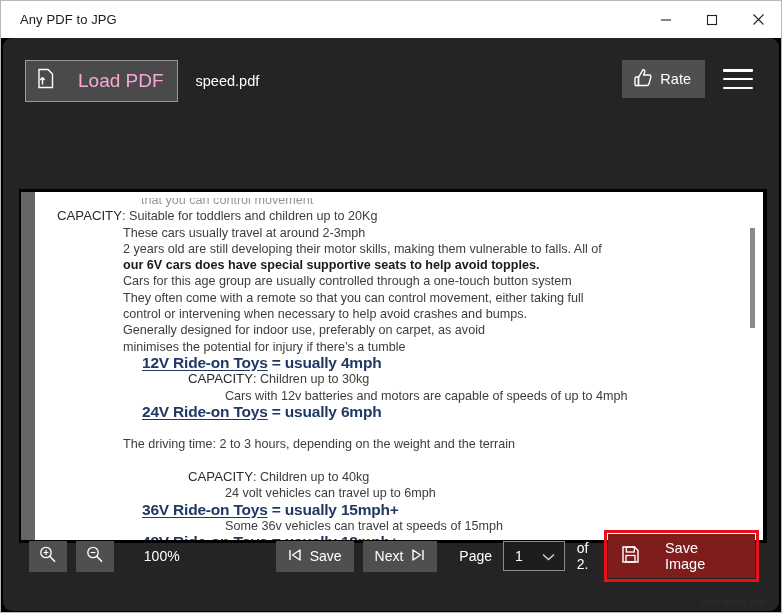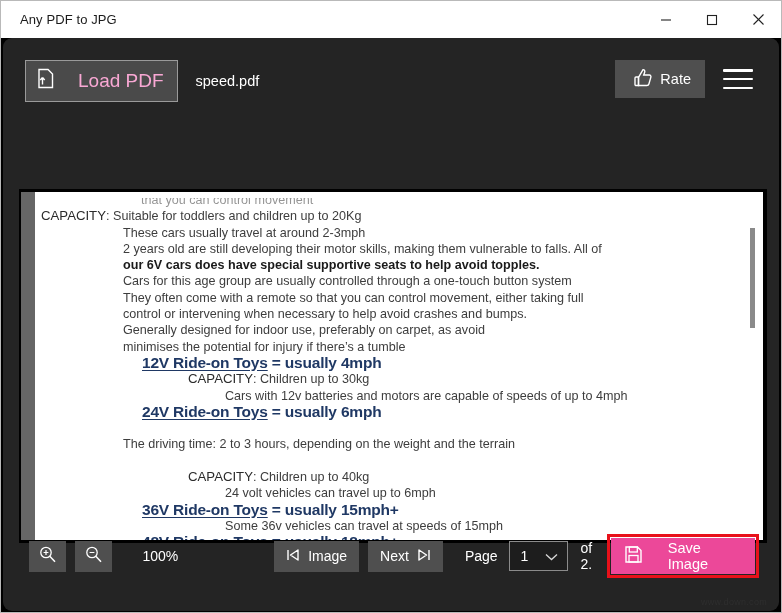--- a/index.html
+++ b/index.html
@@ -86,21 +86,21 @@
     font-size: 14.5px;
   }
 
   .toolbar-right { display: flex; align-items: center; gap: 18px; }
   .rate-btn {
     display: flex; align-items: center; gap: 7px;
     background: #4f4f4f;
     color: #ffffff;
     font-size: 14.5px;
     border: none;
-    padding: 8px 14px 8px 18px;
+    padding: 8px 14px 8px 11px;
     cursor: pointer;
     user-select: none;
   }
   .hamburger {
     width: 30px; height: 24px;
     display: flex; flex-direction: column; justify-content: space-between;
     padding: 2px 0;
     cursor: pointer;
     margin-right: 4px;
   }
@@ -133,21 +133,21 @@
   }
   .pdf-text {
     position: relative;
     color: #3d3d3d;
     font-size: 12.6px;
     line-height: 16.3px;
     padding: 0 14px 0 0;
     white-space: nowrap;
   }
   .pdf-text .ln { display: block; height: 16.3px; }
-  .ind0 { padding-left: 6px; }
+  .ind0 { padding-left: 22px; }
   .ind1 { padding-left: 88px; }
   .ind3 { padding-left: 153px; }
   .ind4 { padding-left: 190px; }
   .ind5 { padding-left: 106px; }
   .cap { color: #2b2b2b; font-size: 13.2px; }
   .bold-dark { color: #1a1a1a; font-weight: bold; }
   .heading {
     color: #1f3864;
     font-size: 15.5px;
     font-weight: bold;
@@ -230,25 +230,25 @@
     transform: translateY(-50%);
   }
   .page-of { margin-left: 12px; }
   .save-wrap {
     margin-left: auto;
     border: 3px solid #e8111a;
     padding: 1px;
   }
   .save-btn {
     display: flex; align-items: center; gap: 25px;
-    background: #ec4899;
+    background: #7f1d1d;
     border: none;
     color: #ffffff;
     font-size: 14.5px;
-    height: 36px;
+    height: 44px;
     padding: 0 13px;
     cursor: pointer;
     user-select: none;
   }
 
   .watermark {
     position: absolute;
     right: 12px; bottom: 4px;
     font-size: 9px;
     color: #2e2e2e;
@@ -374,21 +374,21 @@
         <div class="zoom-label">100%</div>
 
         <div class="nav-group">
           <div class="nav-btn">
             <span>
               <svg width="15" height="14" viewBox="0 0 15 14">
                 <line x1="2" y1="2" x2="2" y2="12" stroke="#ffffff" stroke-width="1.4"></line>
                 <path d="M12 2 L4.5 7 L12 12 Z" fill="none" stroke="#ffffff" stroke-width="1.4" stroke-linejoin="round"></path>
               </svg>
             </span>
-            <span>Image</span>
+            <span>Save</span>
           </div>
           <div class="nav-btn">
             <span>Next</span>
             <span>
               <svg width="15" height="14" viewBox="0 0 15 14">
                 <path d="M3 2 L10.5 7 L3 12 Z" fill="none" stroke="#ffffff" stroke-width="1.4" stroke-linejoin="round"></path>
                 <line x1="13" y1="2" x2="13" y2="12" stroke="#ffffff" stroke-width="1.4"></line>
               </svg>
             </span>
           </div>

